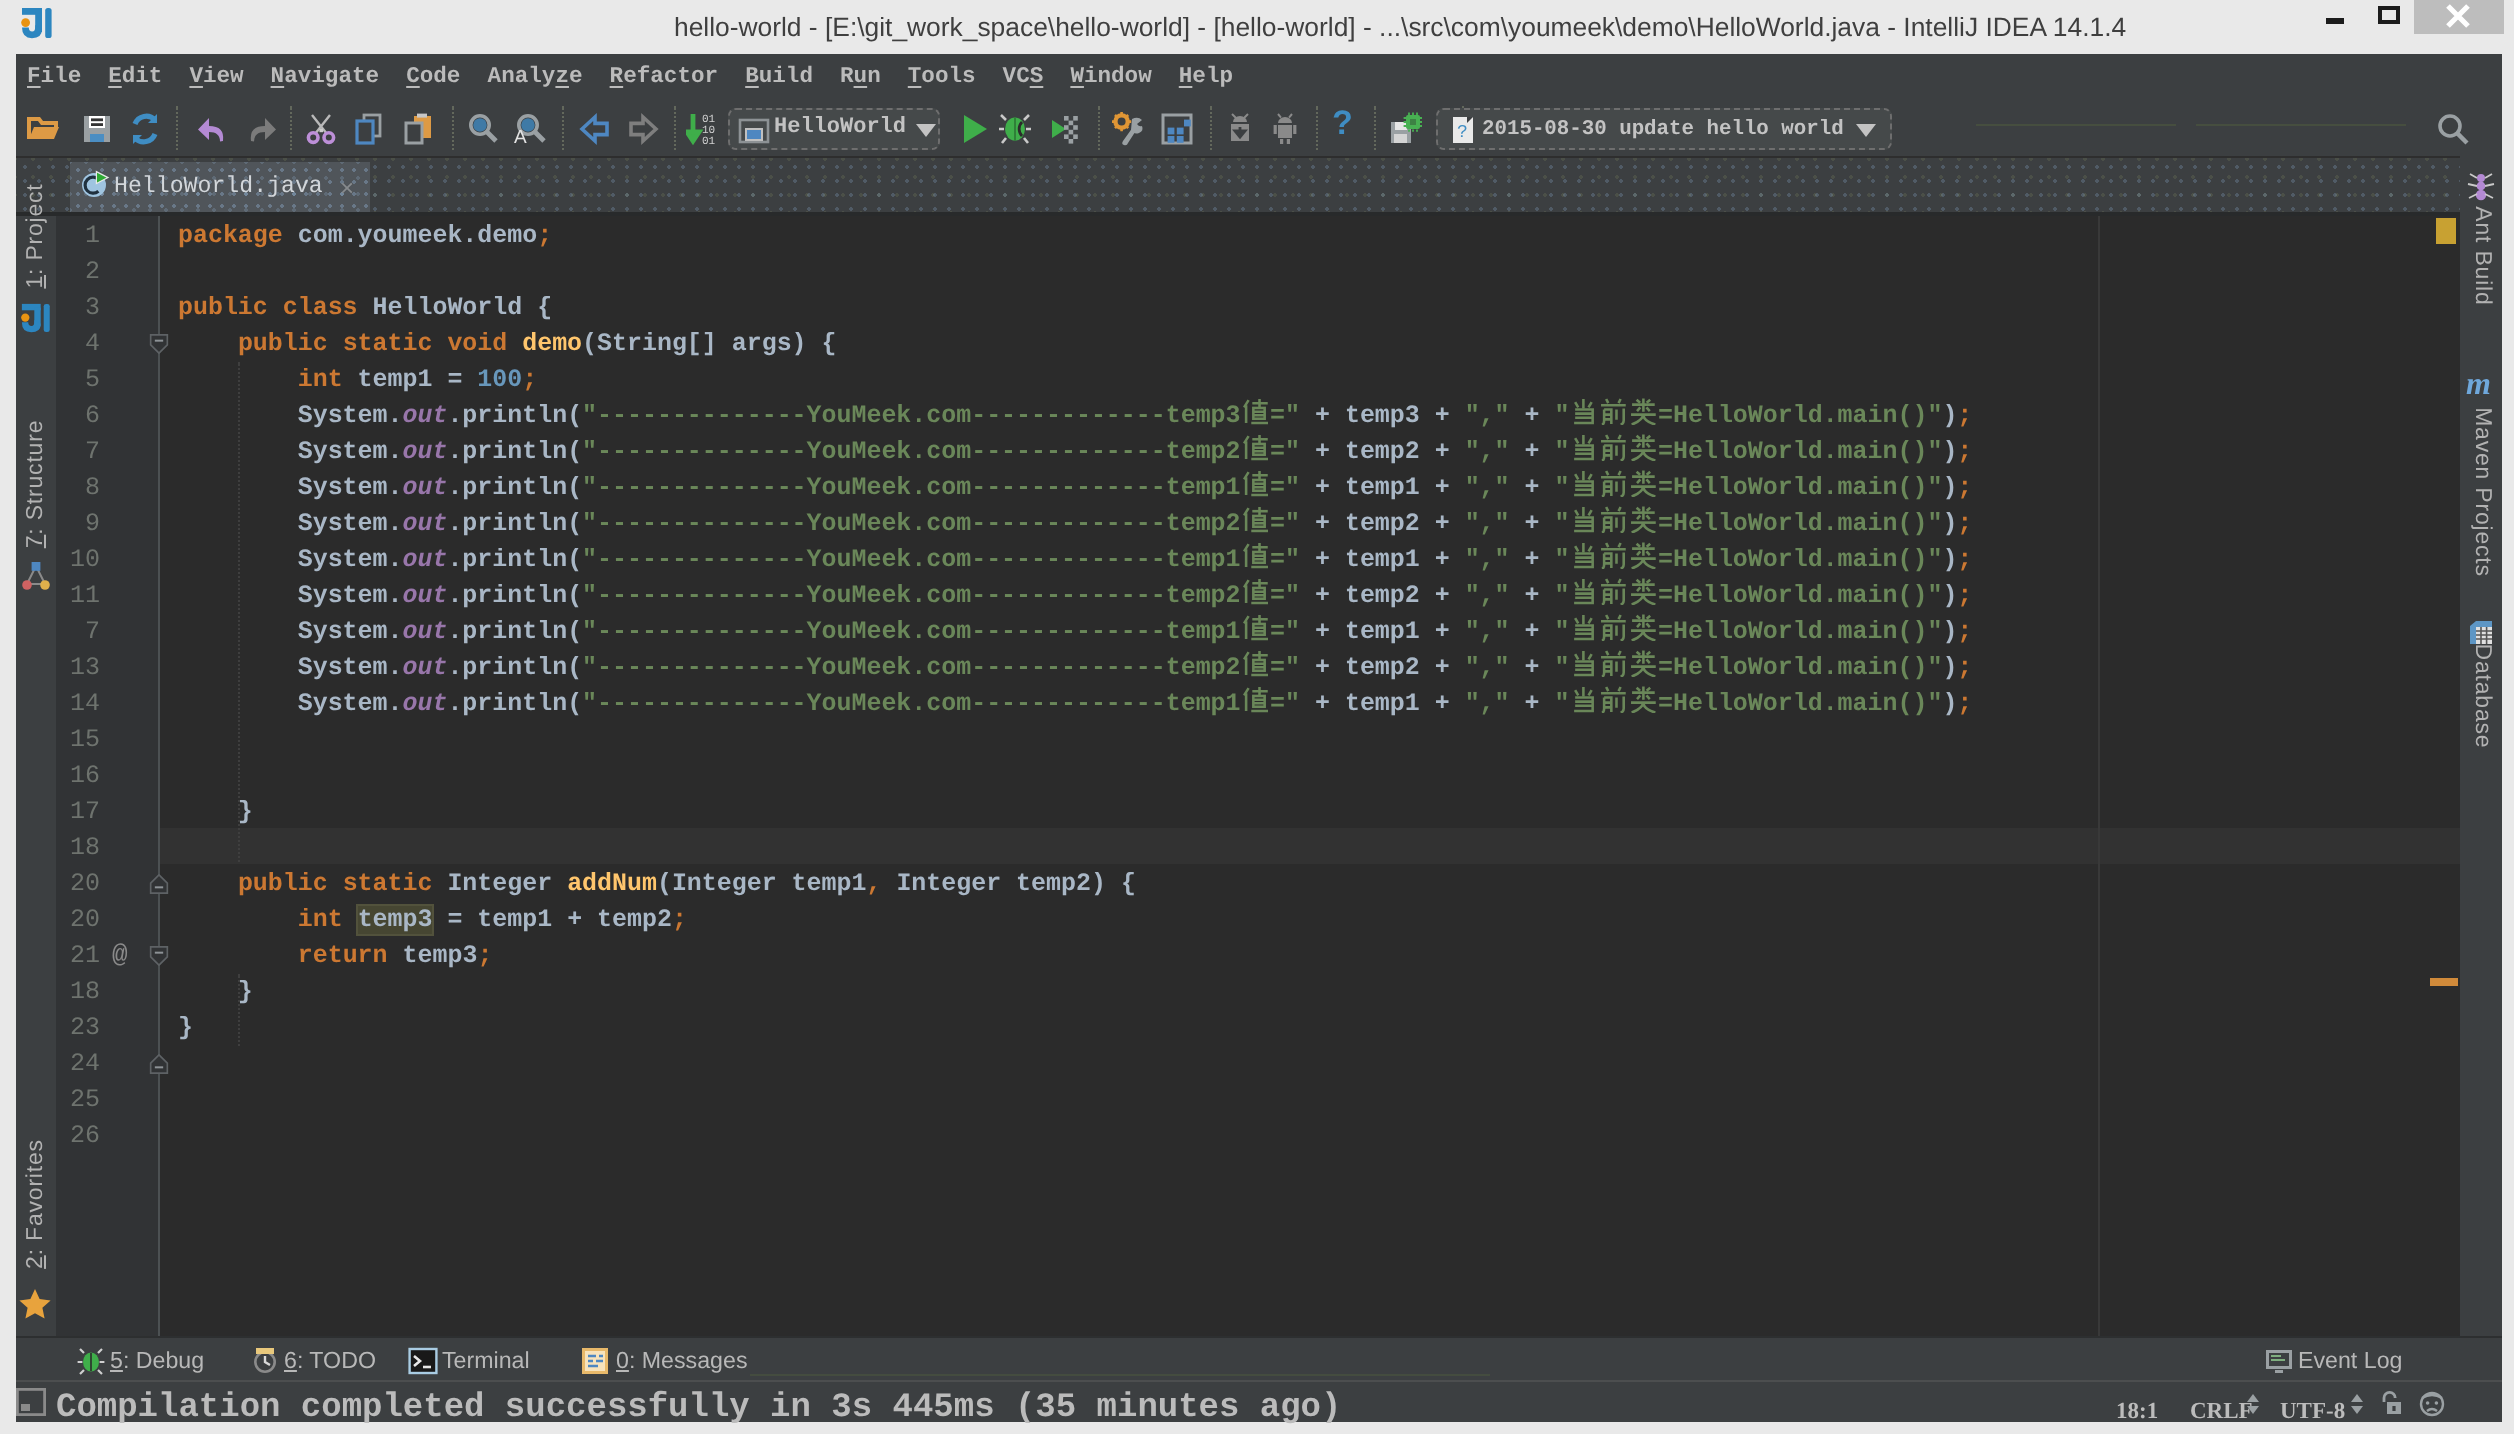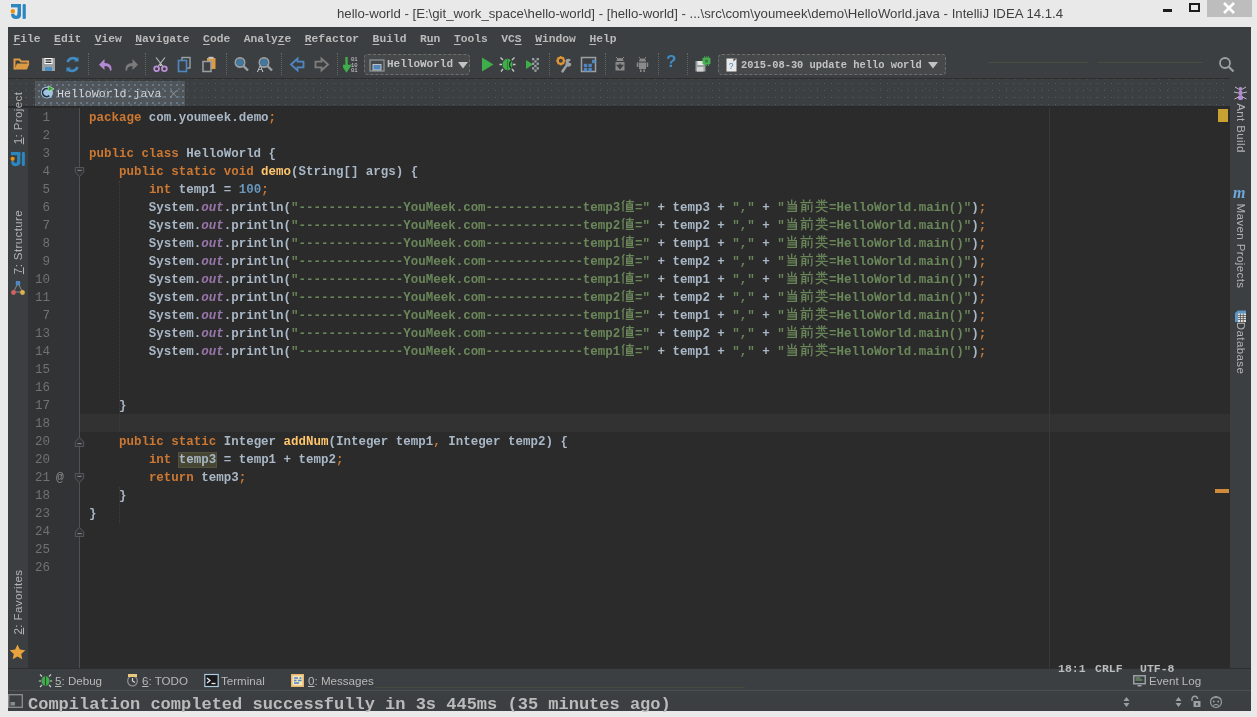--- a/index.html
+++ b/index.html
@@ -55,21 +55,21 @@
   
   .fold { position:absolute; left:74px; width:11px; height:10px; }
   .fold path { stroke:#5e6265; stroke-width:1; fill:#313335; }
 
   
   #toolrow { left:8px; top:668px; width:1243px; height:22px; background:#3c3f41; border-top:1px solid #2d2f30; }
   .brlabel { position:absolute; top:674px; font-size:11.6px; color:#b8b8b8; white-space:pre; }
   .brlabel u { text-decoration:underline; }
   #statusbar { left:8px; top:690px; width:1243px; height:21px; background:#3c3f41; border-top:1px solid #4c4e4f; }
   #statusmsg { left:28px; top:695px; font-family:"Liberation Mono", monospace; font-size:17px; font-weight:bold; color:#bbbbbb; }
-  .stright { position:absolute; top:662px; font-family:Liberation Mono, monospace; font-size:11.5px; font-weight:bold; color:#bcbcbc; white-space:pre; }
+  .stright { position:absolute; top:700px; font-family:Liberation Serif, serif; font-size:11.5px; font-weight:bold; color:#bcbcbc; white-space:pre; }
 
   
   .vlab { position:absolute; white-space:nowrap; font-size:11.5px; letter-spacing:0.4px; color:#b2b2b2; }
   .vlab u { text-decoration:underline; }
   .rotl { transform:translate(-50%,-50%) rotate(-90deg); }
   .rotr { transform:translate(-50%,-50%) rotate(90deg); }
 
   
   .dots-dark { background-image:radial-gradient(circle, rgba(175,190,195,0.17) 0.8px, transparent 0.9px), radial-gradient(circle, rgba(175,190,195,0.17) 0.8px, transparent 0.9px); background-size:8px 8px, 8px 8px; background-position:1px 1px, 5px 5px; }
   .dots-light { background-image:radial-gradient(circle, #ffffff 0.8px, transparent 0.95px), radial-gradient(circle, #ffffff 0.8px, transparent 0.95px); background-size:8px 8px, 8px 8px; background-position:1px 1px, 5px 5px; }

